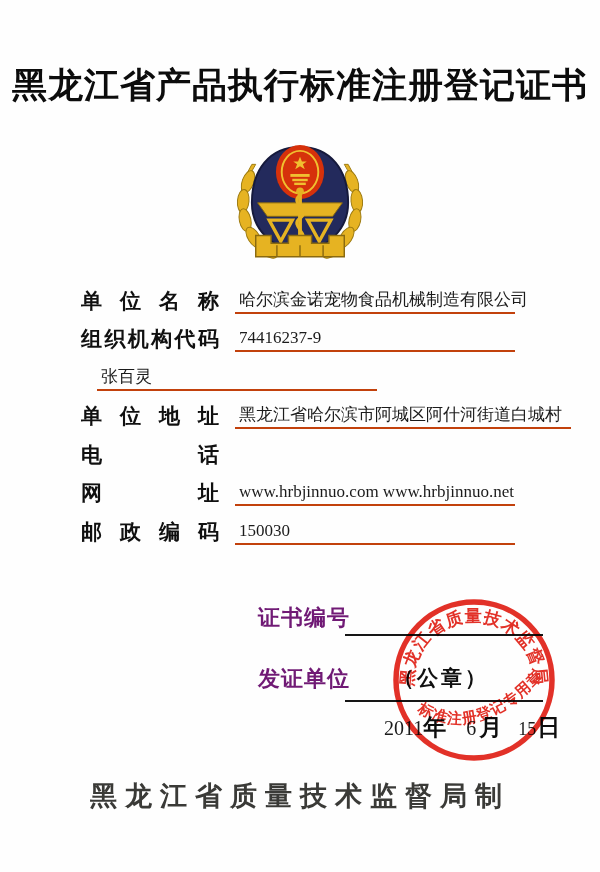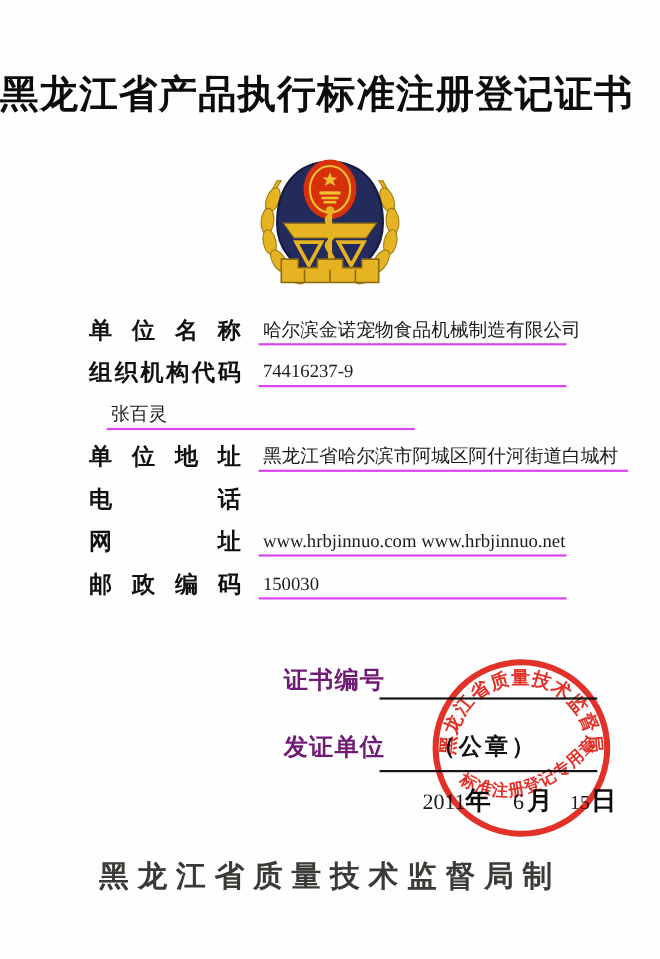--- a/index.html
+++ b/index.html
@@ -5,36 +5,36 @@
   html,body{margin:0;padding:0;}
   body{
     width:600px;height:872px;background:#fefefe;position:relative;overflow:hidden;
     font-family:"Liberation Sans","DejaVu Sans",sans-serif;color:#111;
   }
   .page{position:absolute;inset:0;}
 
   
   .title{
     position:absolute;top:62px;left:0;width:600px;margin:0;
-    font-size:35px;font-weight:900;letter-spacing:1px;color:#0c0c0c;
+    text-align:center;font-size:35px;font-weight:900;letter-spacing:1px;color:#0c0c0c;
     font-family:"Liberation Serif","DejaVu Serif",serif;
   }
 
   
   .emblem{position:absolute;left:223px;top:130px;width:154px;height:138px;}
 
   
   .field-row{position:absolute;left:81px;display:flex;align-items:center;}
   .field-label{
     display:inline-block;width:138px;font-size:21px;font-weight:bold;color:#101010;
     text-align:justify;text-align-last:justify;text-justify:inter-character;line-height:26px;
     font-family:"Liberation Sans","DejaVu Sans",sans-serif;
   }
   .field-value{
-    margin-left:16px;width:276px;border-bottom:2px solid #d946ef;
+    margin-left:16px;width:276px;border-bottom:2px solid #c2410c;
     font-size:17px;line-height:23px;padding:0 0 1px 4px;color:#1b1b1b;
     font-family:"Liberation Serif","DejaVu Serif",serif;white-space:nowrap;
   }
   .field-row.wide .field-value{width:332px;}
 
   
   .issue-label{
     position:absolute;left:258px;font-size:22px;font-weight:bold;color:#701a75;letter-spacing:1px;
   }
   .issue-line{position:absolute;left:345px;width:198px;border-bottom:2px solid #161616;height:0;}

